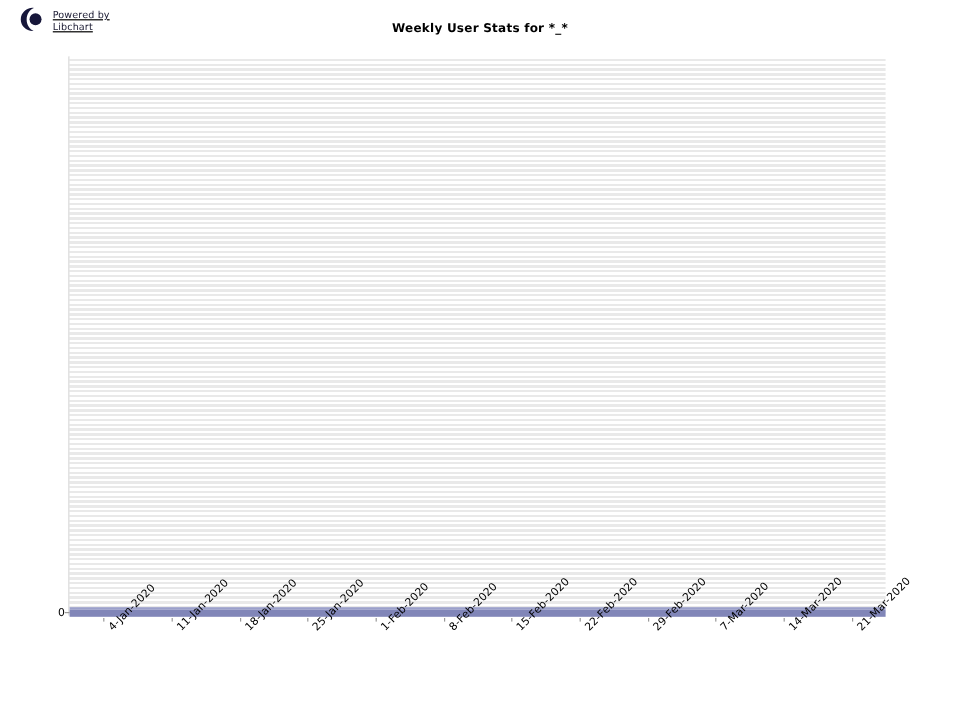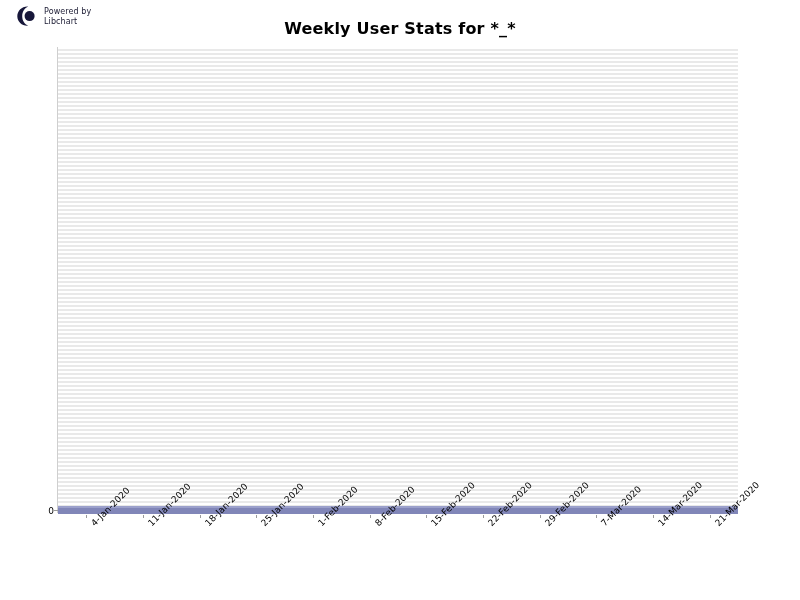--- a/index.html
+++ b/index.html
@@ -14,22 +14,23 @@
     overflow: hidden;
     position: relative;
   }
 
   
   #branding {
     position: absolute;
     left: 14px;
     top: 4px;
     display: flex;
-    align-items: center;
+    align-items: flex-end;
     gap: 6px;
+    text-decoration: underline;
   }
   #logo-mark {
     width: 24px;
     height: 24px;
     flex: 0 0 24px;
     display: block;
   }
   #brand-text {
     font-size: 8px;
     line-height: 10px;
@@ -40,21 +41,21 @@
   }
   #brand-line1, #brand-line2 { display: block; }
 
   
   #chart-title {
     position: absolute;
     left: 0;
     top: 19px;
     width: 800px;
     text-align: center;
-    font-size: 16px;
+    font-size: 10px;
     font-weight: bold;
     color: #000000;
     letter-spacing: 0.2px;
   }
 
   
   #plot-wrap {
     position: absolute;
     left: 57px;
     top: 47px;

